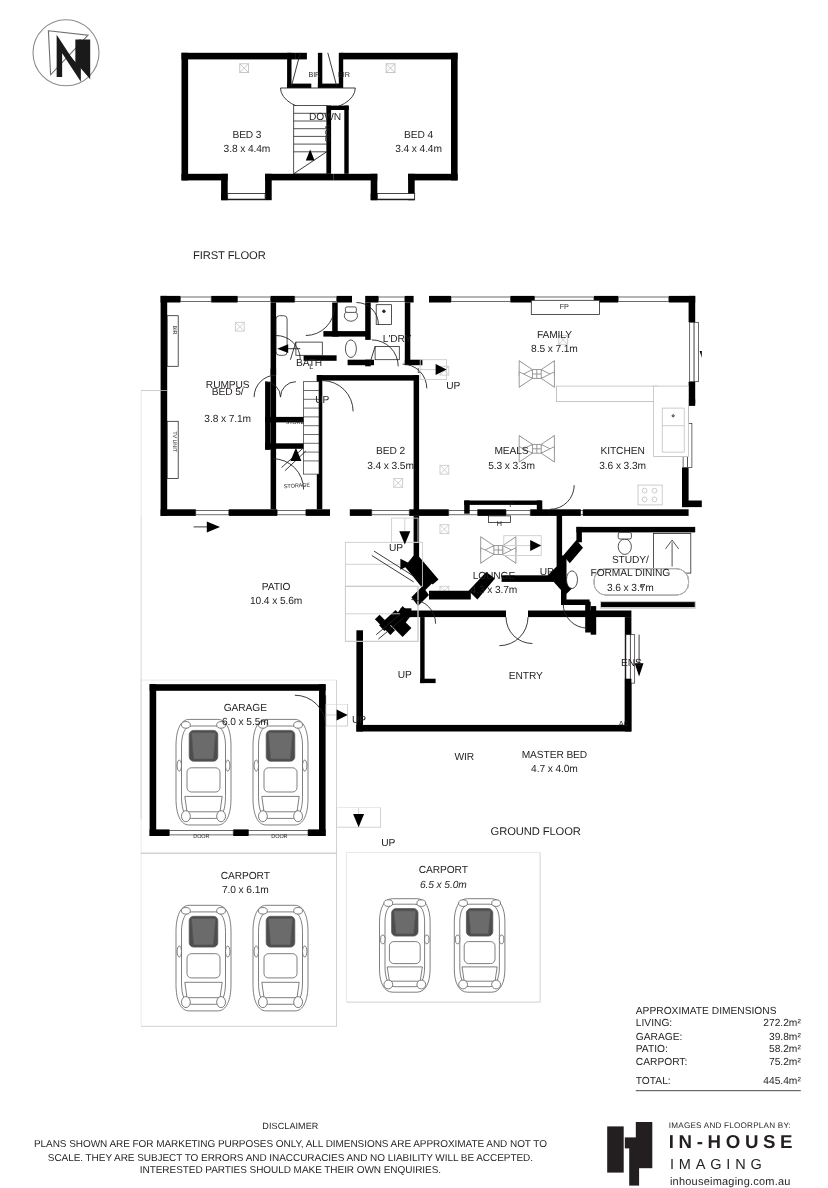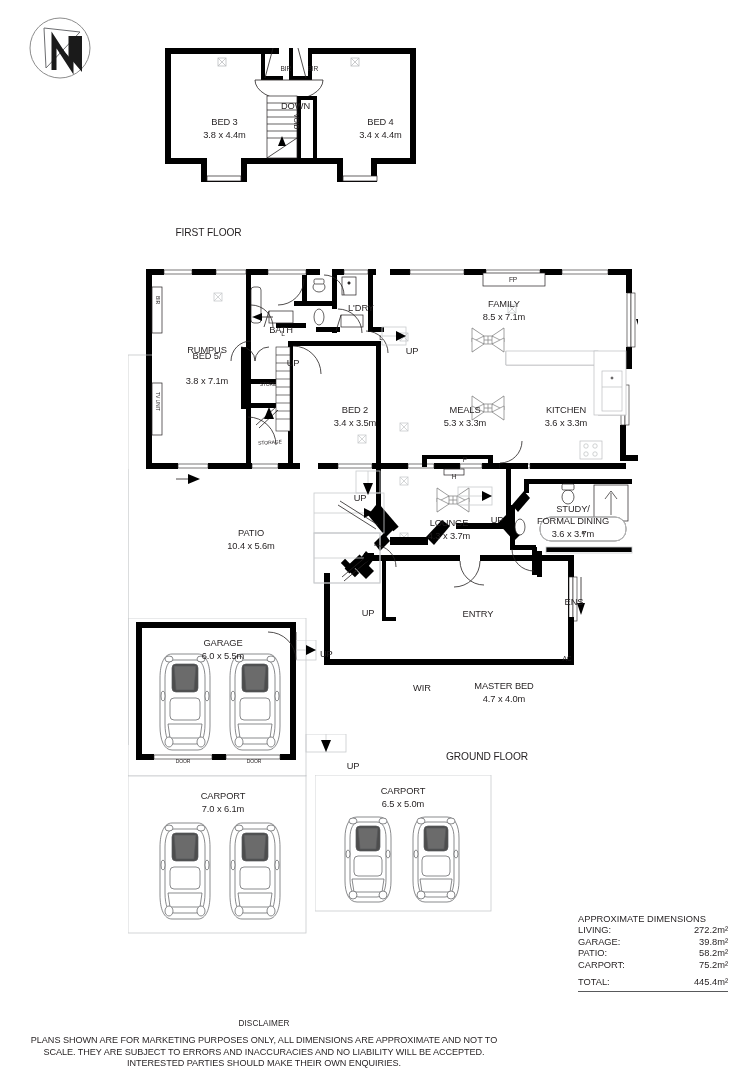--- a/index.html
+++ b/index.html
@@ -741,21 +741,21 @@
       <ellipse cx="3" cy="37" rx="2" ry="4"></ellipse>
           <ellipse cx="43" cy="37" rx="2" ry="4"></ellipse>
       <ellipse cx="8" cy="78" rx="4" ry="4"></ellipse>
           <ellipse cx="38" cy="78" rx="4" ry="4"></ellipse>
       <ellipse cx="8" cy="4" rx="4" ry="3"></ellipse>
           <ellipse cx="38" cy="4" rx="4" ry="3"></ellipse>
     </g>
   </g>
 </svg>
 <div class="lbl room ctr" style="left:403px;top:786px;"><span>CARPORT</span></div>
-<div class="lbl room ctr" style="left:403px;top:799px;"><span>6.5 x 5.0m</span></div>
+<div class="lbl room ctr" style="left:403px;top:799px;font-style:italic;"><span>6.5 x 5.0m</span></div>
 
 <div class="dimtable">
   <div class="hdr">APPROXIMATE DIMENSIONS</div>
   <div class="dimrow">
     <span>LIVING:</span>
     <span>272.2m²</span>
   </div>
   <div class="dimrow">
     <span>GARAGE:</span>
     <span>39.8m²</span>
@@ -774,14 +774,26 @@
     <span>445.4m²</span>
   </div>
   <div class="dimrule"></div>
 </div>
 
 <div class="disc">
   <div class="t1">DISCLAIMER</div>
   <div class="t2">PLANS SHOWN ARE FOR MARKETING PURPOSES ONLY, ALL DIMENSIONS ARE APPROXIMATE AND NOT TO SCALE. THEY ARE SUBJECT TO ERRORS AND INACCURACIES AND NO LIABILITY WILL BE ACCEPTED. INTERESTED PARTIES SHOULD MAKE THEIR OWN ENQUIRIES.</div>
 </div>
 
+<div class="logo">
+  <svg style="position:absolute;left:0px;top:2px;" width="56" height="58" viewBox="0 0 56 58">
+    <rect x="4" y="4" width="15" height="42" fill="#231f20"></rect>
+    <rect x="30" y="0" width="15" height="42" fill="#231f20"></rect>
+    <rect x="20" y="14" width="16" height="10" fill="#231f20"></rect>
+    <rect x="24" y="22" width="9" height="36" fill="#231f20"></rect>
+  </svg>
+  <div class="by">IMAGES AND FLOORPLAN BY:</div>
+  <div class="nm">IN-HOUSE</div>
+  <div class="nm2">IMAGING</div>
+  <div class="url">inhouseimaging.com.au</div>
+</div>
 
 </div>
 
 </body></html>

